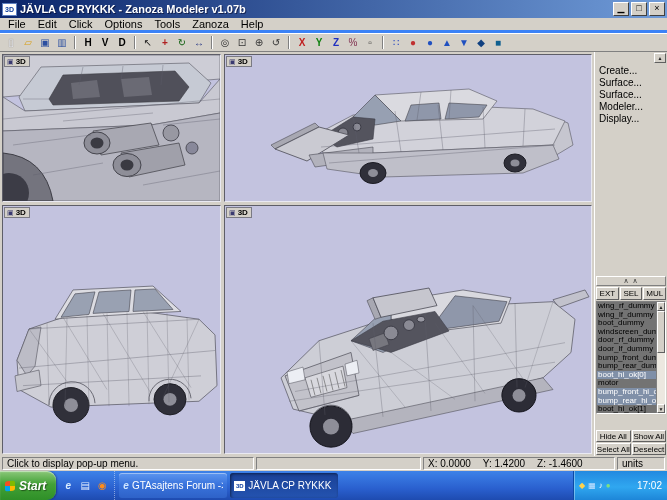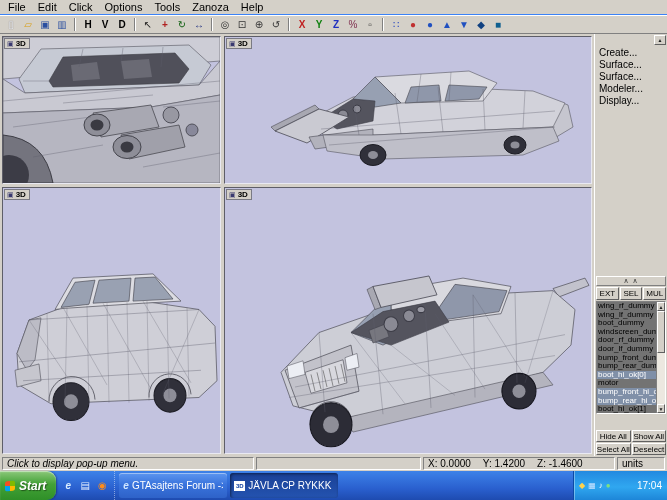--- a/index.html
+++ b/index.html
@@ -11,21 +11,21 @@
   .titlebar{height:18px;flex:none;display:flex;align-items:center;gap:3px;padding:0 2px;
     background:linear-gradient(90deg,var(--titlebar-left,#0a246a),var(--titlebar-right,#6f9bd8));}
   .app-icon{width:15px;height:13px;flex:none;background:#fff;border:1px solid #5d7fc0;color:#1040a0;
     font-size:7px;font-weight:bold;display:flex;align-items:center;justify-content:center;}
   .title{flex:1;color:#fff;font-weight:bold;white-space:nowrap;overflow:hidden;text-shadow:1px 1px 0 rgba(0,0,30,.55);}
   .winbtns{display:flex;gap:2px;flex:none;}
   .winbtn{width:16px;height:14px;background:#d4d0c8;border:1px solid;border-color:#fff #404040 #404040 #fff;
     font-size:9px;line-height:11px;text-align:center;color:#000;}
 
   
-  .menubar{height:15px;flex:none;background:#d4d0c8;display:flex;align-items:flex-start;padding-left:2px;border-bottom:1px solid #3b82f6;}
+  .menubar{height:15px;flex:none;background:#d4d0c8;display:flex;align-items:flex-start;padding-left:2px;border-bottom:3px solid #3b82f6;}
   .menuitem{padding:0 6px;height:100%;display:flex;align-items:center;color:#000;}
   .toolbar{height:19px;flex:none;background:#d4d0c8;border-top:1px solid #fff;border-bottom:1px solid #808080;
     display:flex;align-items:center;padding:0 3px;gap:1px;overflow:hidden;}
   .tbtn{width:16px;height:16px;flex:none;display:flex;align-items:center;justify-content:center;font-size:10px;color:#333;}
   .tsep{width:2px;height:13px;flex:none;border-left:1px solid #808080;border-right:1px solid #fff;margin:0 3px;}
 
   
   .main{flex:1;display:flex;min-height:0;}
   .viewports{flex:1;min-width:0;background:#d4d0c8;display:flex;flex-direction:column;padding:2px;}
   .vrow{display:flex;min-height:0;}
@@ -64,21 +64,21 @@
   .vtrack{flex:1;display:flex;flex-direction:column;}
   .vthumb{height:42px;background:#d4d0c8;border:1px solid;border-color:#fff #606060 #606060 #fff;}
   .actions{display:grid;grid-template-columns:1fr 1fr;gap:1px;margin-top:16px;}
   .actbtn{height:12px;font-size:8px;display:flex;align-items:center;justify-content:center;background:#d4d0c8;
     border:1px solid;border-color:#fff #606060 #606060 #fff;white-space:nowrap;overflow:hidden;color:#000;}
 
   
   .statusbar{height:15px;flex:none;background:#d4d0c8;display:flex;gap:2px;padding:1px 2px;font-size:10px;color:#000;}
   .spanel{border:1px solid;border-color:#808080 #fff #fff #808080;display:flex;align-items:center;
     padding:0 4px;white-space:nowrap;overflow:hidden;}
-  .sp-msg{width:252px;font-style:italic;}
+  .sp-msg{width:252px;}
   .sp-fill{flex:1;}
   .sp-coords{width:192px;display:flex;gap:12px;}
   .sp-units{width:48px;}
 
   
   .taskbar{height:29px;flex:none;display:flex;align-items:stretch;
     background:linear-gradient(var(--taskbar-top,#3d82e8),#2a60cf 60%,var(--taskbar-bottom,#1e4bb0));}
   .startbtn{flex:none;display:flex;align-items:center;gap:4px;padding:0 10px 0 5px;border-radius:0 9px 9px 0;
     background:linear-gradient(#8cc87a,#43a237 45%,#2f8f28);box-shadow:inset 0 1px 1px rgba(255,255,255,.5),1px 0 2px rgba(0,0,0,.35);
     color:#fff;font-weight:bold;font-style:italic;font-size:12px;text-shadow:1px 1px 1px rgba(0,0,0,.45);}
@@ -98,20 +98,29 @@
   .tray{width:94px;flex:none;display:flex;align-items:center;gap:3px;padding:0 5px;
     background:linear-gradient(#2389e0,#30a7f0 55%,#1d86d8);border-left:1px solid #0c4aa6;box-shadow:inset 1px 0 0 rgba(255,255,255,.35);}
   .trayicon{font-size:8px;}
   .clock{margin-left:auto;color:#fff;font-size:10px;}
 </style>
 </head>
 <body>
 
 <div class="screen">
 
+  <div class="titlebar">
+    <span class="app-icon">3D</span>
+    <span class="title">JÄVLA CP RYKKK - Zanoza Modeler v1.07b</span>
+    <span class="winbtns">
+      <span class="winbtn">▁</span>
+      <span class="winbtn">□</span>
+      <span class="winbtn">×</span>
+    </span>
+  </div>
 
   <div class="menubar">
 
   <span class="menuitem">File</span>
       <span class="menuitem">Edit</span>
       <span class="menuitem">Click</span>
       <span class="menuitem">Options</span>
       <span class="menuitem">Tools</span>
       <span class="menuitem">Zanoza</span>
       <span class="menuitem">Help</span>
@@ -371,17 +380,17 @@
         </div>
       </div>
     <div class="tray">
       <span style="display:flex;gap:3px;align-items:center;">
 
       <span class="trayicon" style="color:#ffd24a">◆</span>
           <span class="trayicon" style="color:#cfe4ff">▦</span>
           <span class="trayicon" style="color:#ffffff">♪</span>
           <span class="trayicon" style="color:#7fe07f">●</span>
         </span>
-      <span class="clock">17:04</span>
+      <span class="clock">17:02</span>
     </div>
   </div>
 
 </div>
 
 </body></html>

